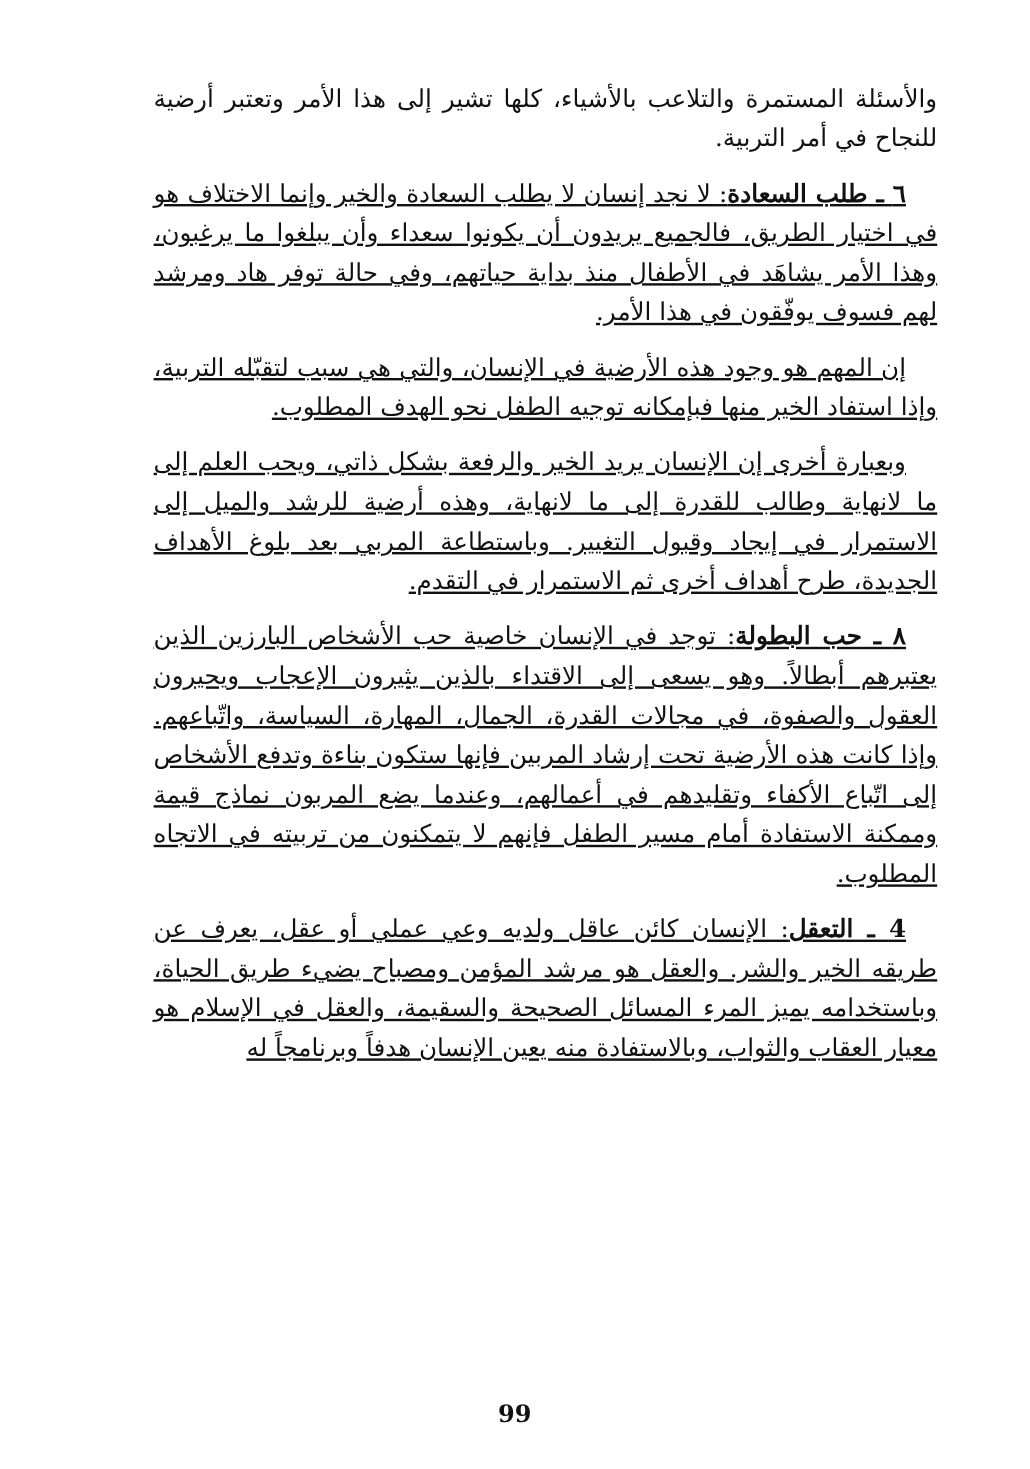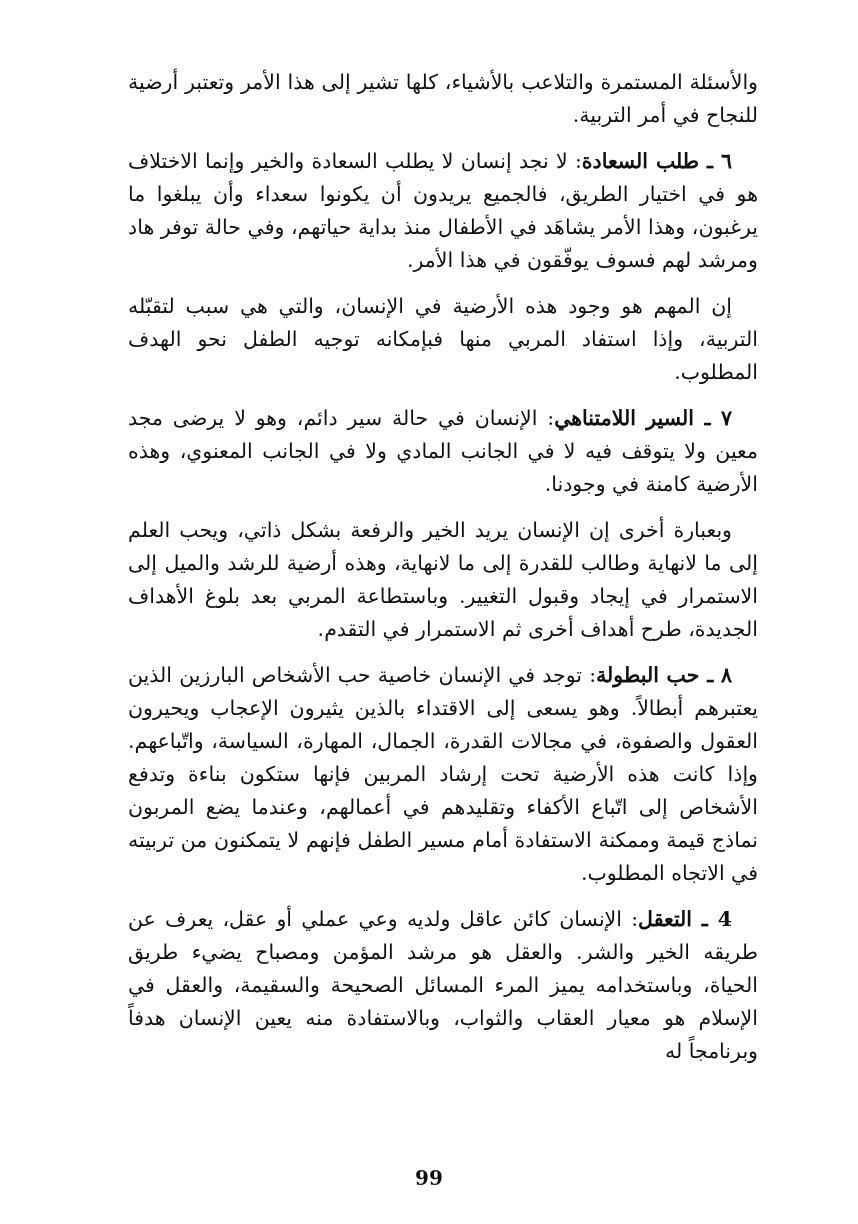--- a/index.html
+++ b/index.html
@@ -11,34 +11,35 @@
       width: 858px;
       height: 1224px;
       position: relative;
       overflow: hidden;
       font-family: "DejaVu Serif", "Liberation Serif", serif;
       color: #111111;
     }
     .page {
       position: absolute;
       left: 96px;
-      right: 100px;
+      right: 77px;
       top: 66px;
       direction: rtl;
       text-align: justify;
       text-align-last: right;
       margin-left: 32px;
     }
     .para {
       margin: 0 0 13px 0;
       font-size: 20.5px;
       line-height: 33px;
     }
     .para.indent {
       text-indent: 26px;
+      text-decoration: underline;
     }
     .heading-term {
       font-weight: bold;
     }
     .page-number {
       position: absolute;
       left: 0;
       right: 0;
       top: 1166px;
       text-align: center;
@@ -54,26 +55,23 @@
 
   <p class="para">
     <span>والأسئلة المستمرة والتلاعب بالأشياء، كلها تشير إلى هذا الأمر وتعتبر أرضية للنجاح في أمر التربية.</span>
   </p>
 
   <p class="para indent">
     <span class="heading-term">٦ ـ طلب السعادة</span><span>: لا نجد إنسان لا يطلب السعادة والخير وإنما الاختلاف هو في اختيار الطريق، فالجميع يريدون أن يكونوا سعداء وأن يبلغوا ما يرغبون، وهذا الأمر يشاهَد في الأطفال منذ بداية حياتهم، وفي حالة توفر هاد ومرشد لهم فسوف يوفّقون في هذا الأمر.</span>
   </p>
 
   <p class="para indent">
-    <span>إن المهم هو وجود هذه الأرضية في الإنسان، والتي هي سبب لتقبّله التربية، وإذا استفاد المربي منها فبإمكانه توجيه الطفل نحو الهدف المطلوب.</span>
+    <span>إن المهم هو وجود هذه الأرضية في الإنسان، والتي هي سبب لتقبّله التربية، وإذا استفاد الخير منها فبإمكانه توجيه الطفل نحو الهدف المطلوب.</span>
   </p>
 
-  <p class="para indent">
-    <span class="heading-term">٧ ـ السير اللامتناهي</span><span>: الإنسان في حالة سير دائم، وهو لا يرضى مجد معين ولا يتوقف فيه لا في الجانب المادي ولا في الجانب المعنوي، وهذه الأرضية كامنة في وجودنا.</span>
-  </p>
 
   <p class="para indent">
     <span>وبعبارة أخرى إن الإنسان يريد الخير والرفعة بشكل ذاتي، ويحب العلم إلى ما لانهاية وطالب للقدرة إلى ما لانهاية، وهذه أرضية للرشد والميل إلى الاستمرار في إيجاد وقبول التغيير. وباستطاعة المربي بعد بلوغ الأهداف الجديدة، طرح أهداف أخرى ثم الاستمرار في التقدم.</span>
   </p>
 
   <p class="para indent">
     <span class="heading-term">٨ ـ حب البطولة</span><span>: توجد في الإنسان خاصية حب الأشخاص البارزين الذين يعتبرهم أبطالاً. وهو يسعى إلى الاقتداء بالذين يثيرون الإعجاب ويحيرون العقول والصفوة، في مجالات القدرة، الجمال، المهارة، السياسة، واتّباعهم. وإذا كانت هذه الأرضية تحت إرشاد المربين فإنها ستكون بناءة وتدفع الأشخاص إلى اتّباع الأكفاء وتقليدهم في أعمالهم، وعندما يضع المربون نماذج قيمة وممكنة الاستفادة أمام مسير الطفل فإنهم لا يتمكنون من تربيته في الاتجاه المطلوب.</span>
   </p>
 
   <p class="para indent">

